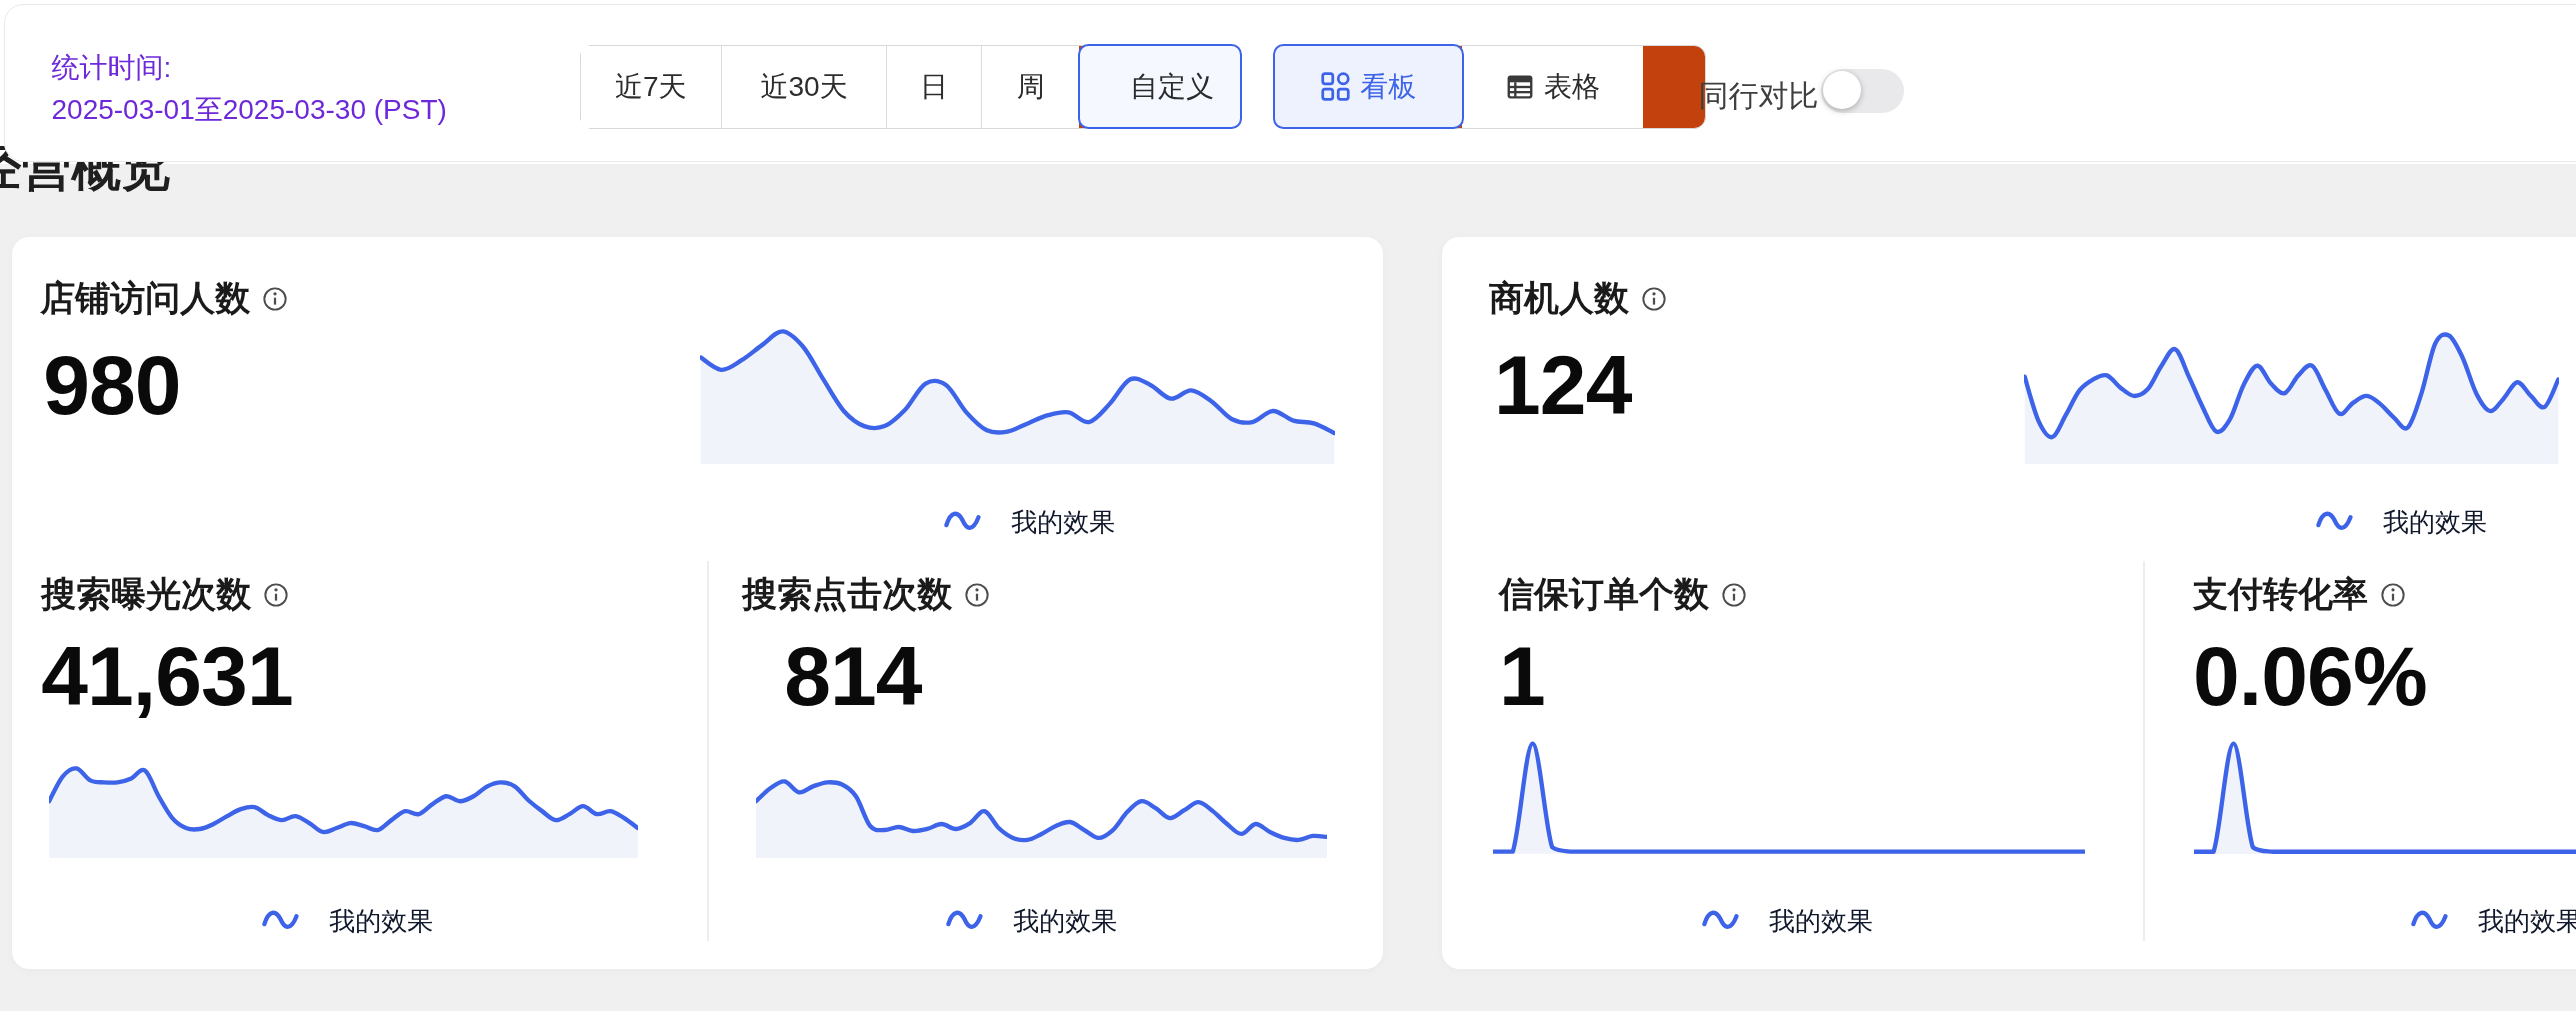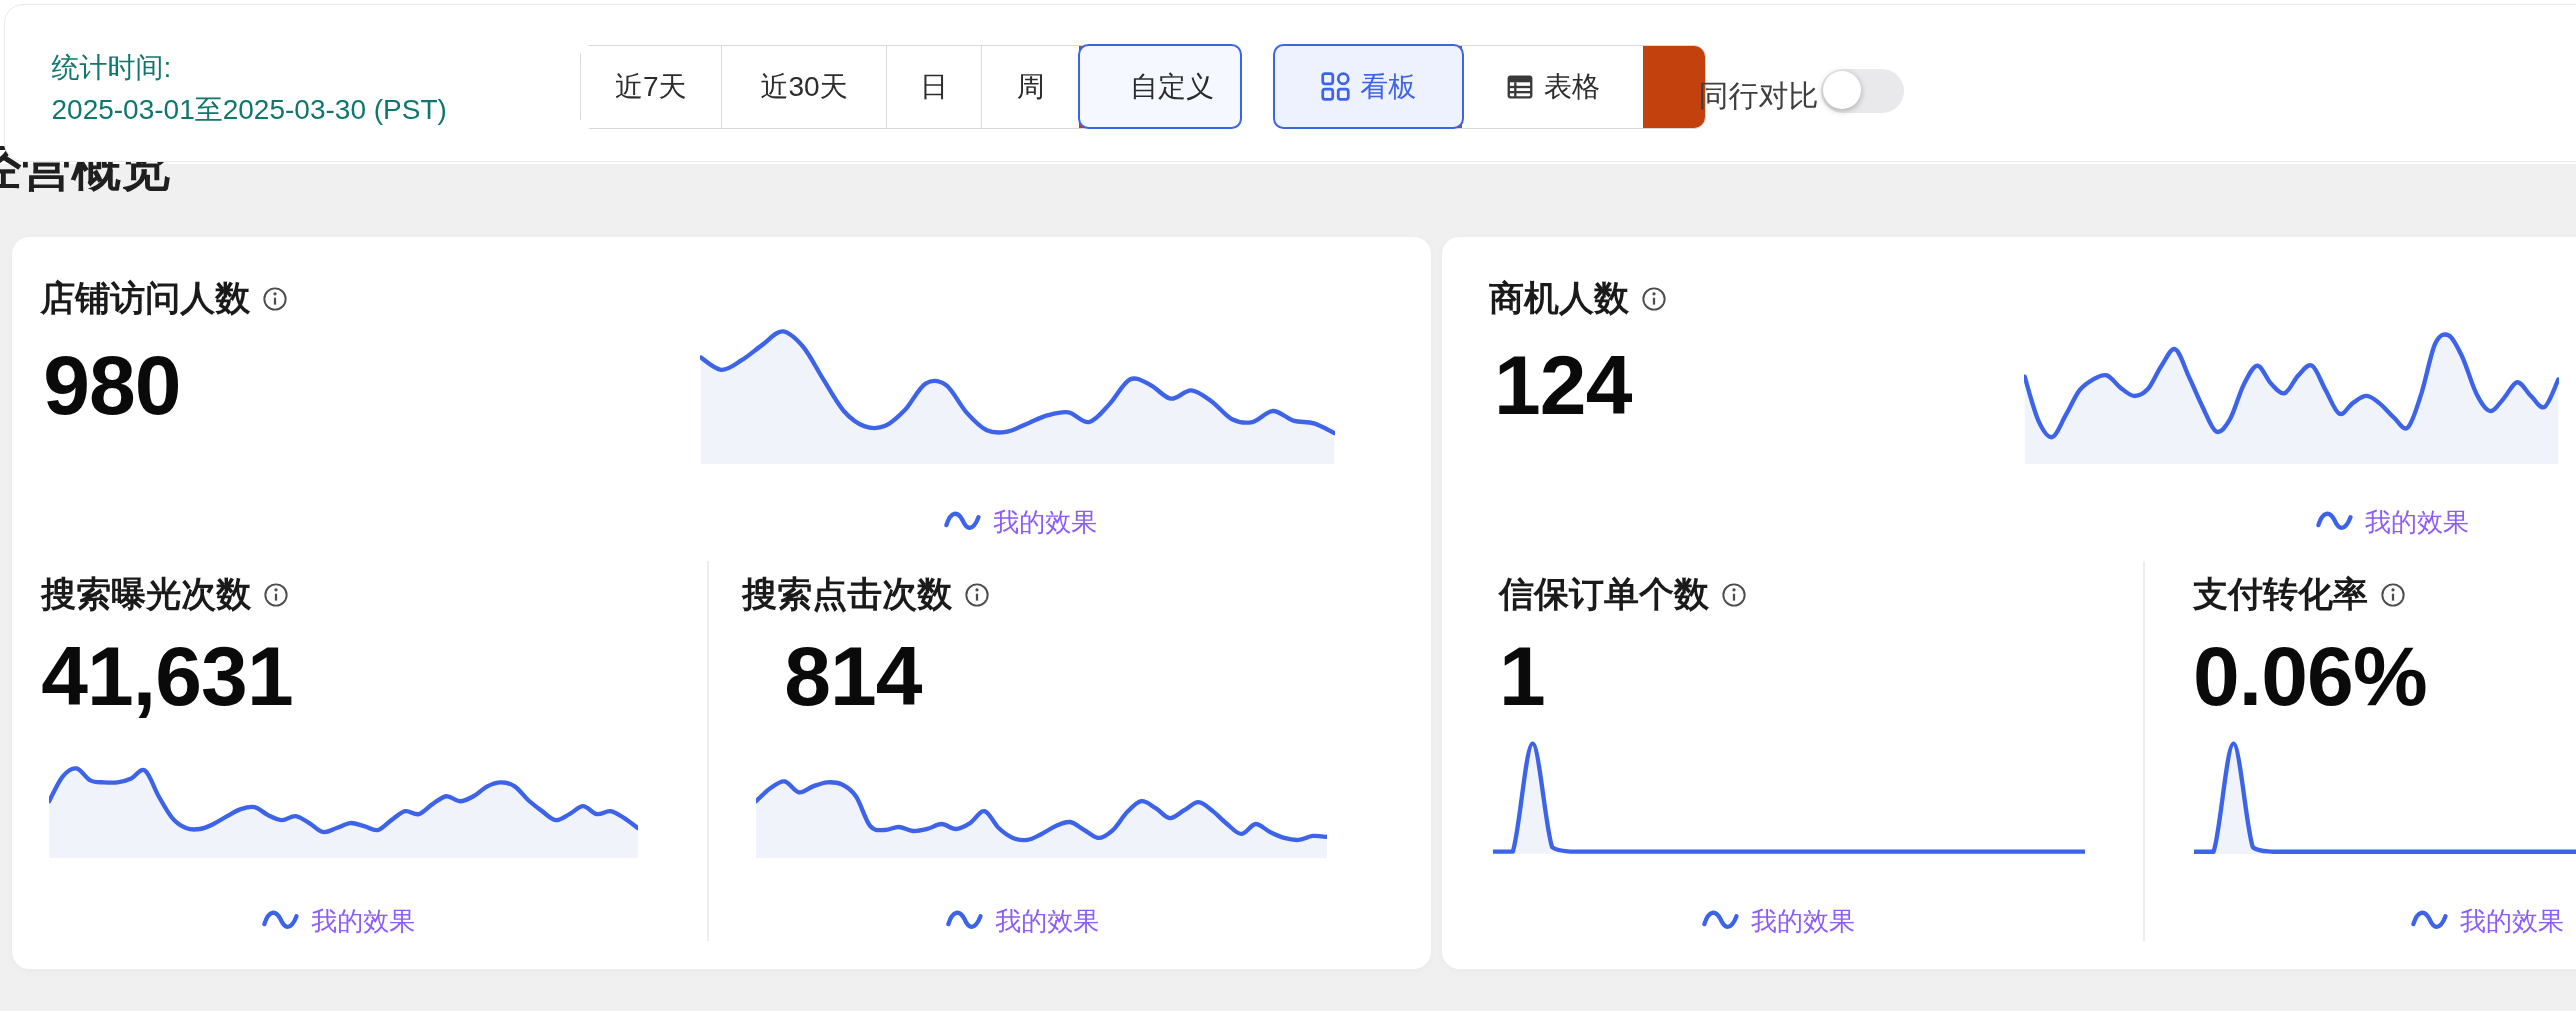--- a/index.html
+++ b/index.html
@@ -13,21 +13,21 @@
   .section-title{
     position:absolute;left:-28px;top:136px;z-index:1;
     font-size:49px;font-weight:700;color:#1f1f1f;letter-spacing:0.9px;white-space:nowrap;
   }
   
   .topbar{
     position:absolute;left:3.5px;top:3.5px;width:2613px;height:158px;
     background:#ffffff;border:1.7px solid #e9e9e9;border-radius:19px;
     box-sizing:border-box;z-index:2;
   }
-  .stat-time{position:absolute;left:47px;top:42px;font-size:28px;line-height:42px;color:#0f766e;}
+  .stat-time{position:absolute;left:47px;top:42px;font-size:28px;line-height:42px;color:#6d28d9;}
   .btn-group{
     position:absolute;top:40px;height:84px;display:flex;align-items:stretch;
     background:#c2410c;border:1.7px solid #d9d9d9;border-radius:12.2px;box-sizing:border-box;
   }
   .btn-group .seg{
     display:flex;align-items:center;justify-content:center;
     font-size:28px;color:#2c2c2c;box-sizing:border-box;cursor:pointer;
     border-right:1.7px solid #dcdcdc;background:#fff;white-space:nowrap;
   }
   .btn-group .seg:last-child{border-right:none;}
@@ -47,34 +47,34 @@
   }
   .toggle .knob{
     position:absolute;left:2.6px;top:2.6px;width:38px;height:38px;border-radius:50%;
     background:#fff;box-shadow:0 1.7px 6.1px rgba(0,0,0,0.28);
   }
   
   .card{
     position:absolute;background:#fff;border-radius:17.4px;z-index:1;
     box-shadow:0 1.7px 8.7px rgba(0,0,0,0.03);
   }
-  .card-left{left:12.2px;top:237px;width:1371px;height:732px;padding-left:48px;}
+  .card-left{left:12.2px;top:237px;width:1371px;height:732px;}
   .card-right{left:1442px;top:237px;width:1306px;height:732px;}
   .metric-title{
     position:absolute;display:flex;align-items:center;gap:12.2px;
     font-size:35px;font-weight:700;color:#1a1a1a;white-space:nowrap;
   }
   .metric-value{
     position:absolute;font-size:84px;font-weight:700;color:#0a0a0a;
     line-height:1;letter-spacing:-0.9px;white-space:nowrap;
   }
   .chart{position:absolute;}
   .legend{
-    position:absolute;display:flex;align-items:center;gap:11px;height:38px;
-    font-size:26px;color:#8b5cf6;white-space:nowrap;
+    position:absolute;display:flex;align-items:center;gap:29px;height:38px;
+    font-size:26px;color:#0f172a;white-space:nowrap;
   }
   .vdivider{position:absolute;width:1.7px;background:#ededed;}
   .info-icon{display:inline-flex;cursor:pointer;}
 </style>
 </head>
 <body>
 
 <div class="content-bg"></div>
 
 <div class="section-title">经营概览</div>

